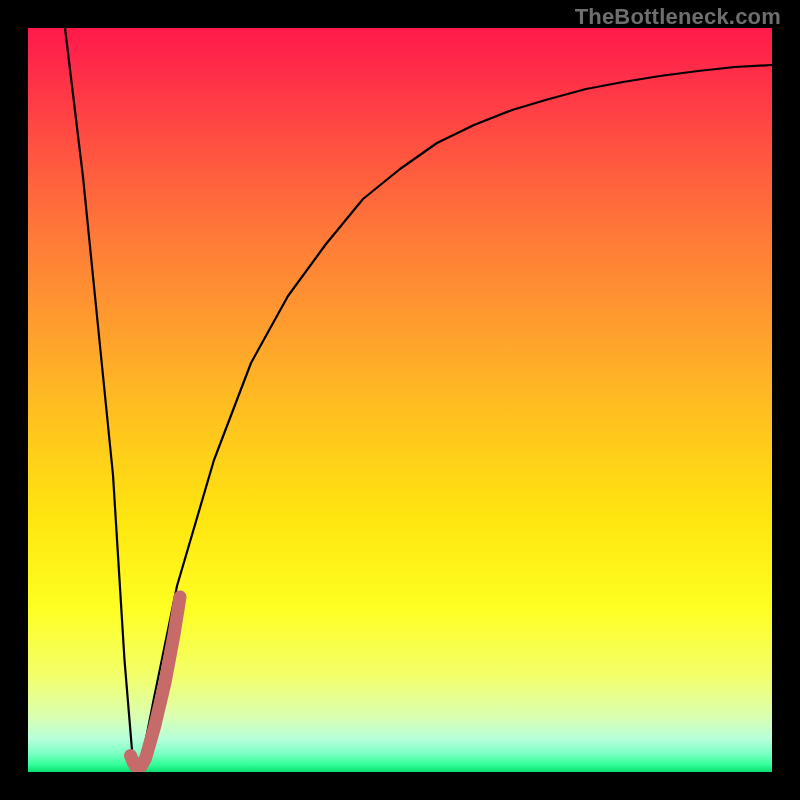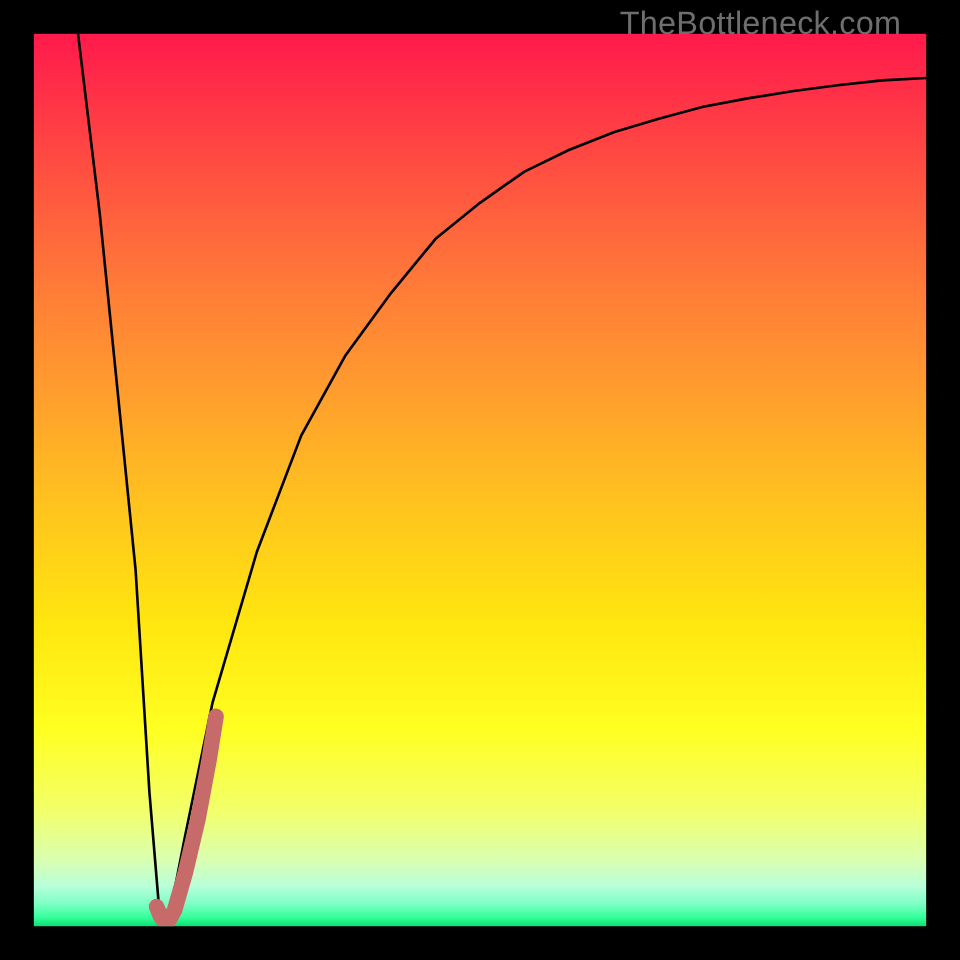--- a/index.html
+++ b/index.html
@@ -46,25 +46,25 @@
       #f3ff6a 87%,
       #daffb0 92.5%,
       #b8ffda 95.5%,
       #7cffc4 97.5%,
       #34ff9a 99%,
       #08e070 100%
     );
   }
   .watermark {
     position: absolute;
-    right: 49px;
+    right: 19px;
     top: 4px;
     color: #6e6e6e;
-    font-size: 27px;
-    font-weight: 400;
+    font-size: 22px;
+    font-weight: 700;
     letter-spacing: 0.2px;
     user-select: none;
   }
   svg.curves {
     position: absolute;
     left: 0;
     top: 0;
     width: 100%;
     height: 100%;
   }

